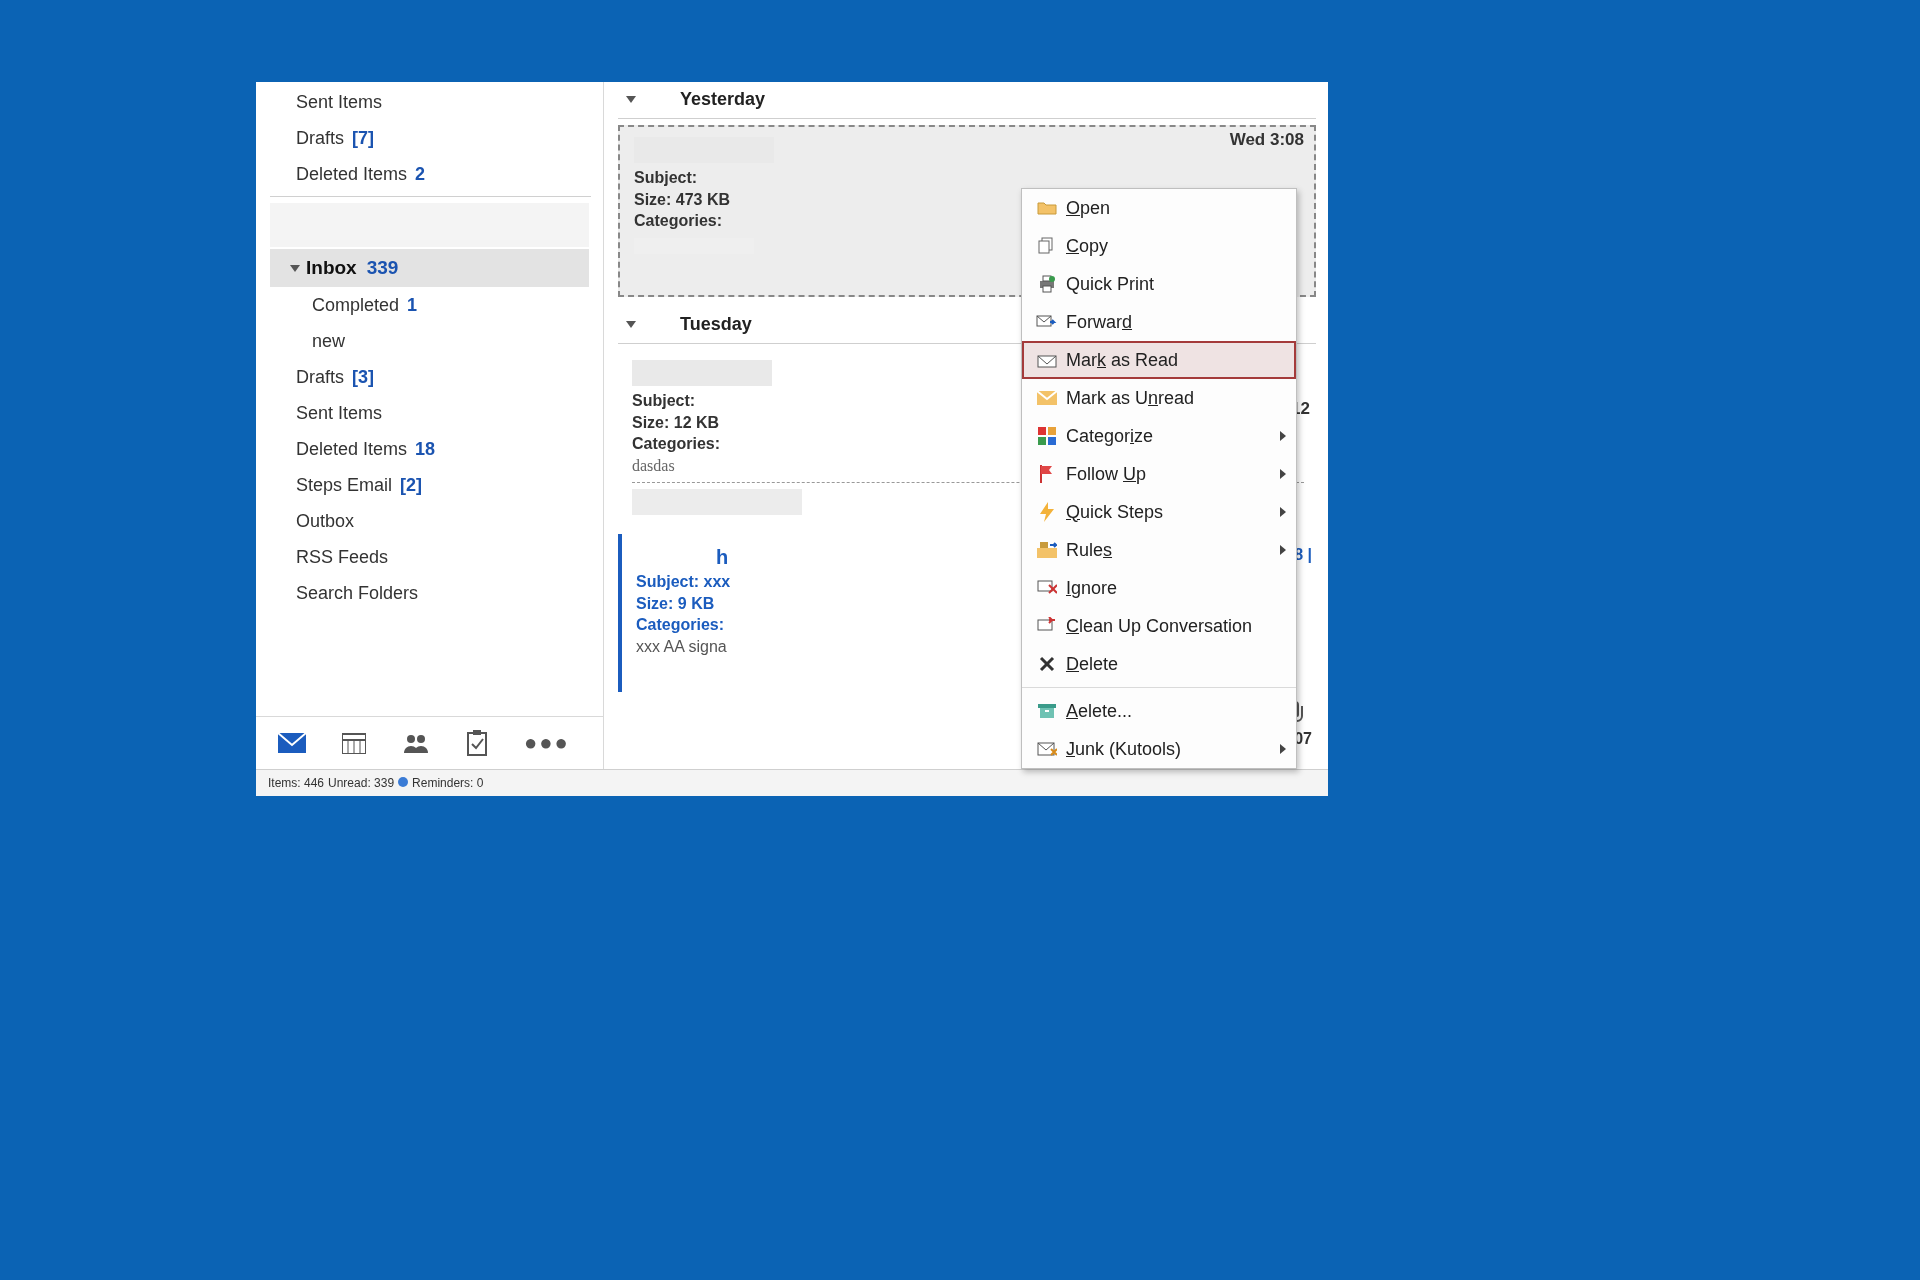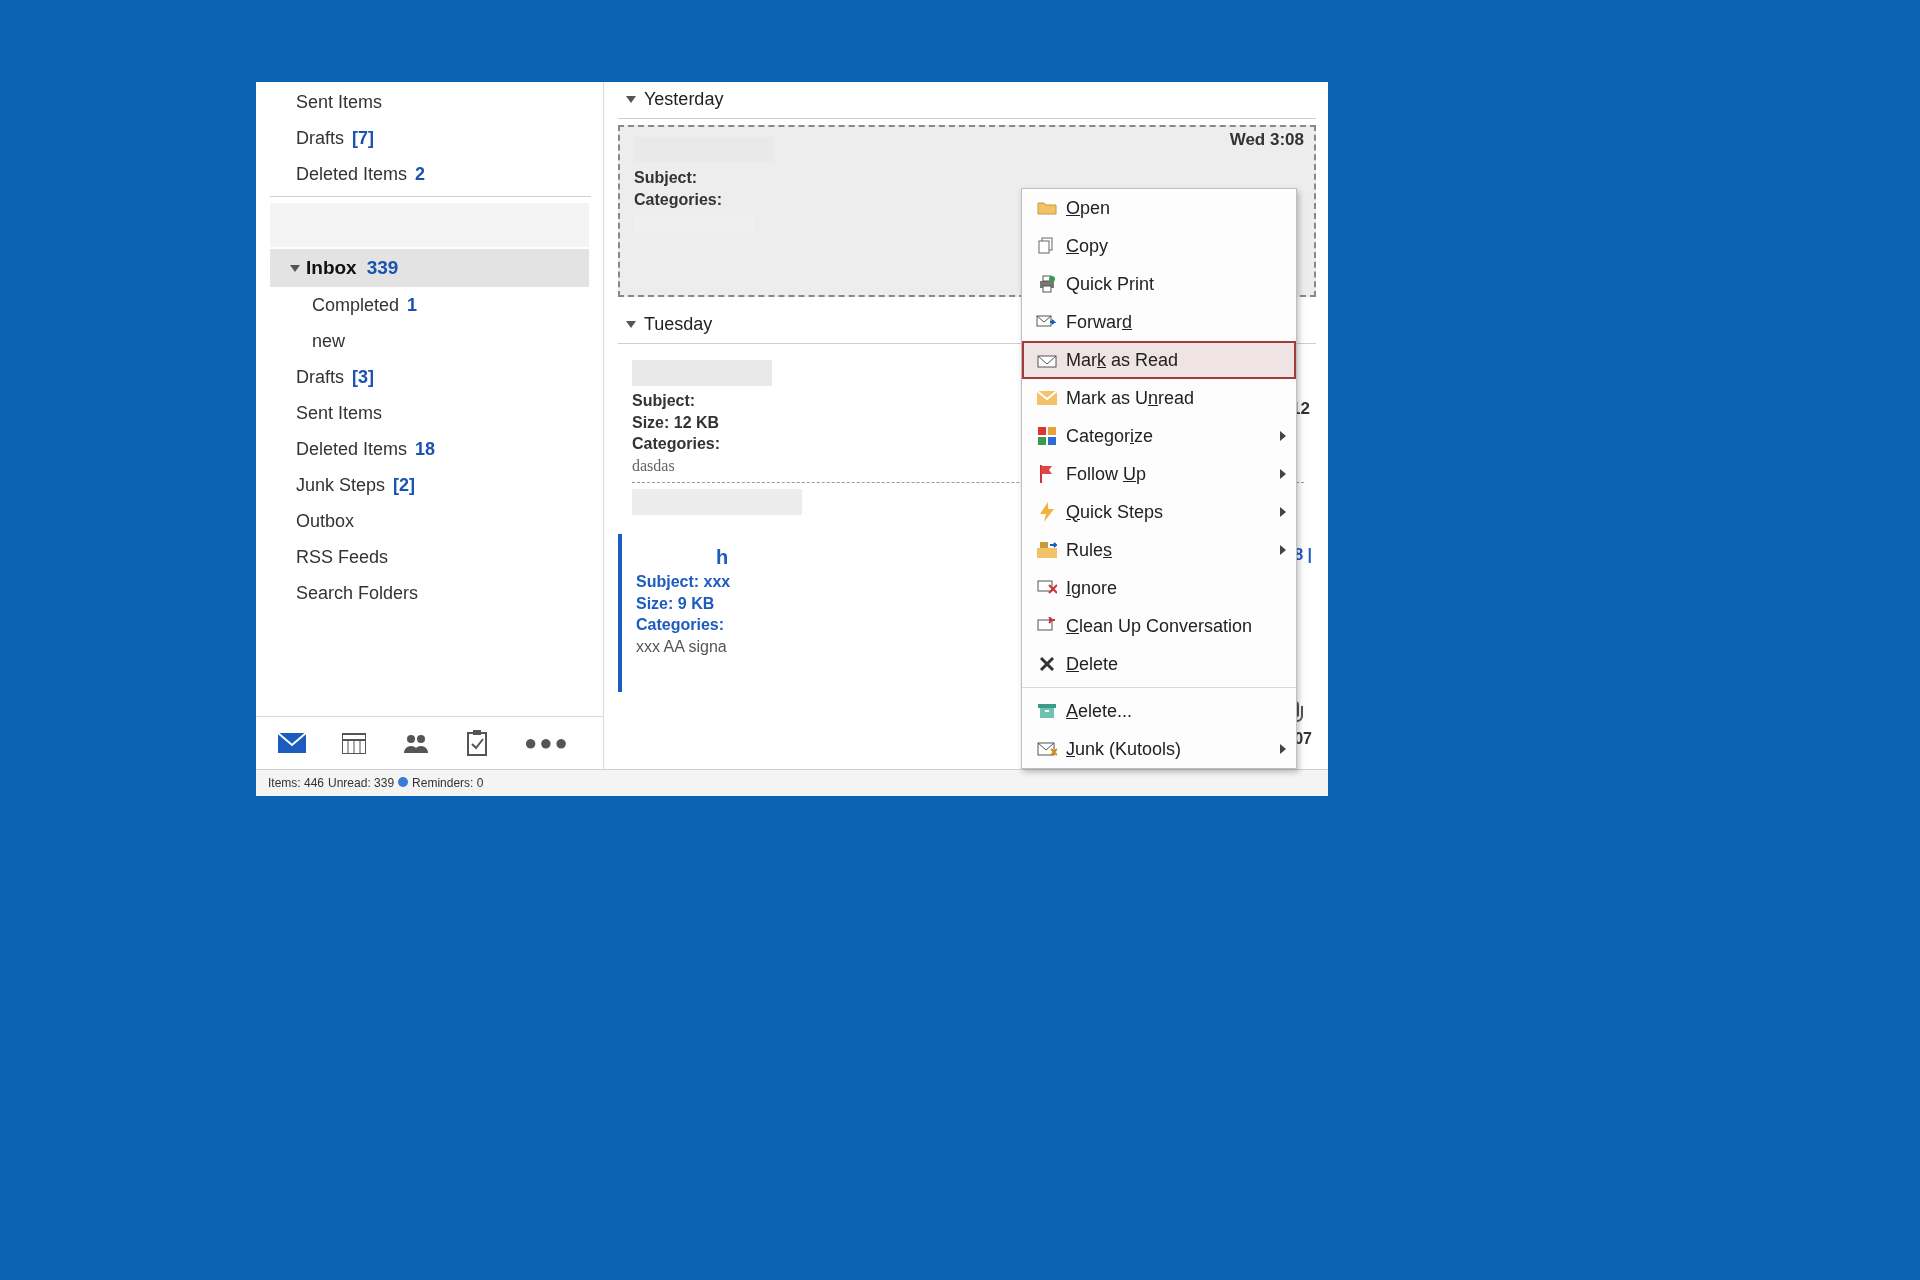--- a/index.html
+++ b/index.html
@@ -102,21 +102,22 @@
     position: relative;
     overflow: hidden;
   }
   .day-header {
     display: flex;
     align-items: center;
     height: 34px;
     padding-left: 22px;
     font-size: 18px;
     color: #222;
-    font-weight: 400;
+    font-weight: 700;
+    gap: 36px;
   }
   .day-header .caret {
     margin-right: 8px;
   }
   .day-sep {
     height: 1px;
     background: #cfcfcf;
     margin: 2px 12px 4px 14px;
   }
   .msg {
@@ -260,21 +261,21 @@
           <span class="count">[3]</span>
         </div>
         <div class="folder">
           <span>Sent Items</span>
         </div>
         <div class="folder">
           <span>Deleted Items</span>
           <span class="count">18</span>
         </div>
         <div class="folder">
-          <span>Junk Steps</span>
+          <span>Steps Email</span>
           <span class="count">[2]</span>
         </div>
         <div class="folder">
           <span>Outbox</span>
         </div>
         <div class="folder">
           <span>RSS Feeds</span>
         </div>
         <div class="folder">
           <span>Search Folders</span>
@@ -321,20 +322,21 @@
       <div class="day-header">
         <span class="caret"></span>
         <span>Yesterday</span>
       </div>
       <div class="day-sep"></div>
 
       <div class="msg sel-dashed" style="height:150px;">
         <div class="time">Wed 3:08</div>
         <div class="from-blank"></div>
         <div class="line">Subject:</div>
+        <div class="line">Size: 473 KB</div>
         <div class="line">
           <span>Categories:</span>
         </div>
         <div class="cat-blank" style="margin-top:4px;"></div>
       </div>
 
       <div class="day-header" style="margin-top:10px;">
         <span class="caret"></span>
         <span>Tuesday</span>
       </div>

